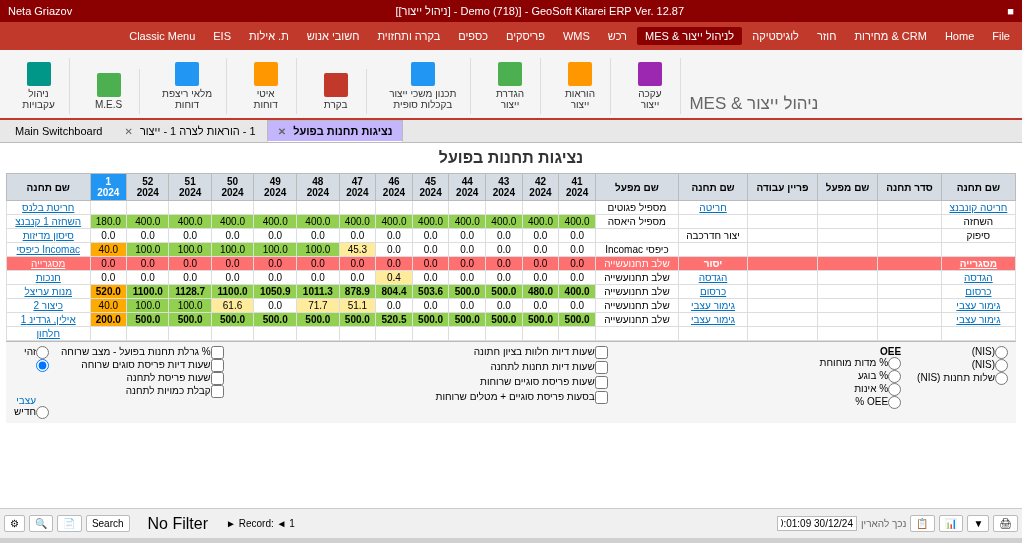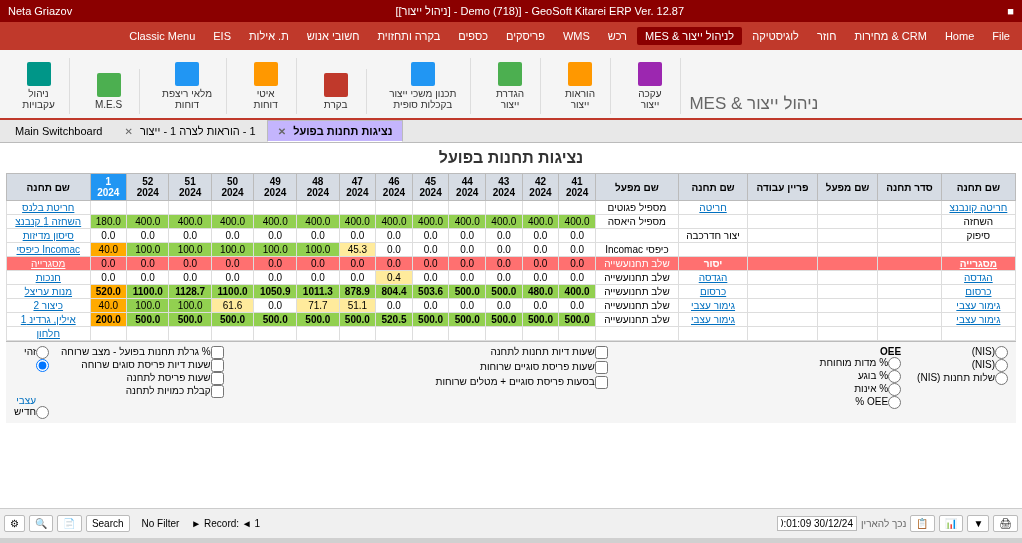--- a/index.html
+++ b/index.html
@@ -631,20 +631,24 @@
           <div class="checkbox-row">
             <input type="radio" name="oee" style="">
             <span>OEE %</span>
           </div>
         </div>
       </div>
     </div>
     <div class="bottom-section">
       <div class="checkbox-row">
         <input type="checkbox" style="">
+        <span>שעות דיות חלוות בציון חתונה</span>
+      </div>
+      <div class="checkbox-row">
+        <input type="checkbox" style="">
         <span>שעות דיות תחנות לתחנה</span>
       </div>
       <div class="checkbox-row">
         <input type="checkbox" style="">
         <span>שעות פריסת סוגיים שרוחות</span>
       </div>
       <div class="checkbox-row">
         <input type="checkbox" style="">
         <span>בסעות פריסת סוגיים + מטלים שרוחות</span>
       </div>
@@ -690,21 +694,21 @@
 
 <div class="toolbar-bottom">
   <button class="toolbar-btn">🖨</button>
   <button class="toolbar-btn">▼</button>
   <button class="toolbar-btn">📊</button>
   <button class="toolbar-btn">📋</button>
   <span style="font-size:10px;color:#666;">נכך להארין</span>
   <input type="text" class="nav-input" value="30/12/24 20:01:09" style="">
   <span style="flex:1;"></span>
   <span style="font-size:10px;">Record: ◄ 1 ►</span>
-  <span style="font-size:10px;margin:0 8px;">No Filter</span>
+  <span style="font-size:16px;margin:0 14px;">No Filter</span>
   <button class="toolbar-btn">Search</button>
   <button class="toolbar-btn">📄</button>
   <button class="toolbar-btn">🔍</button>
   <button class="toolbar-btn">⚙</button>
 </div>
 
 <div class="status-bar">
   
   
 </div>

